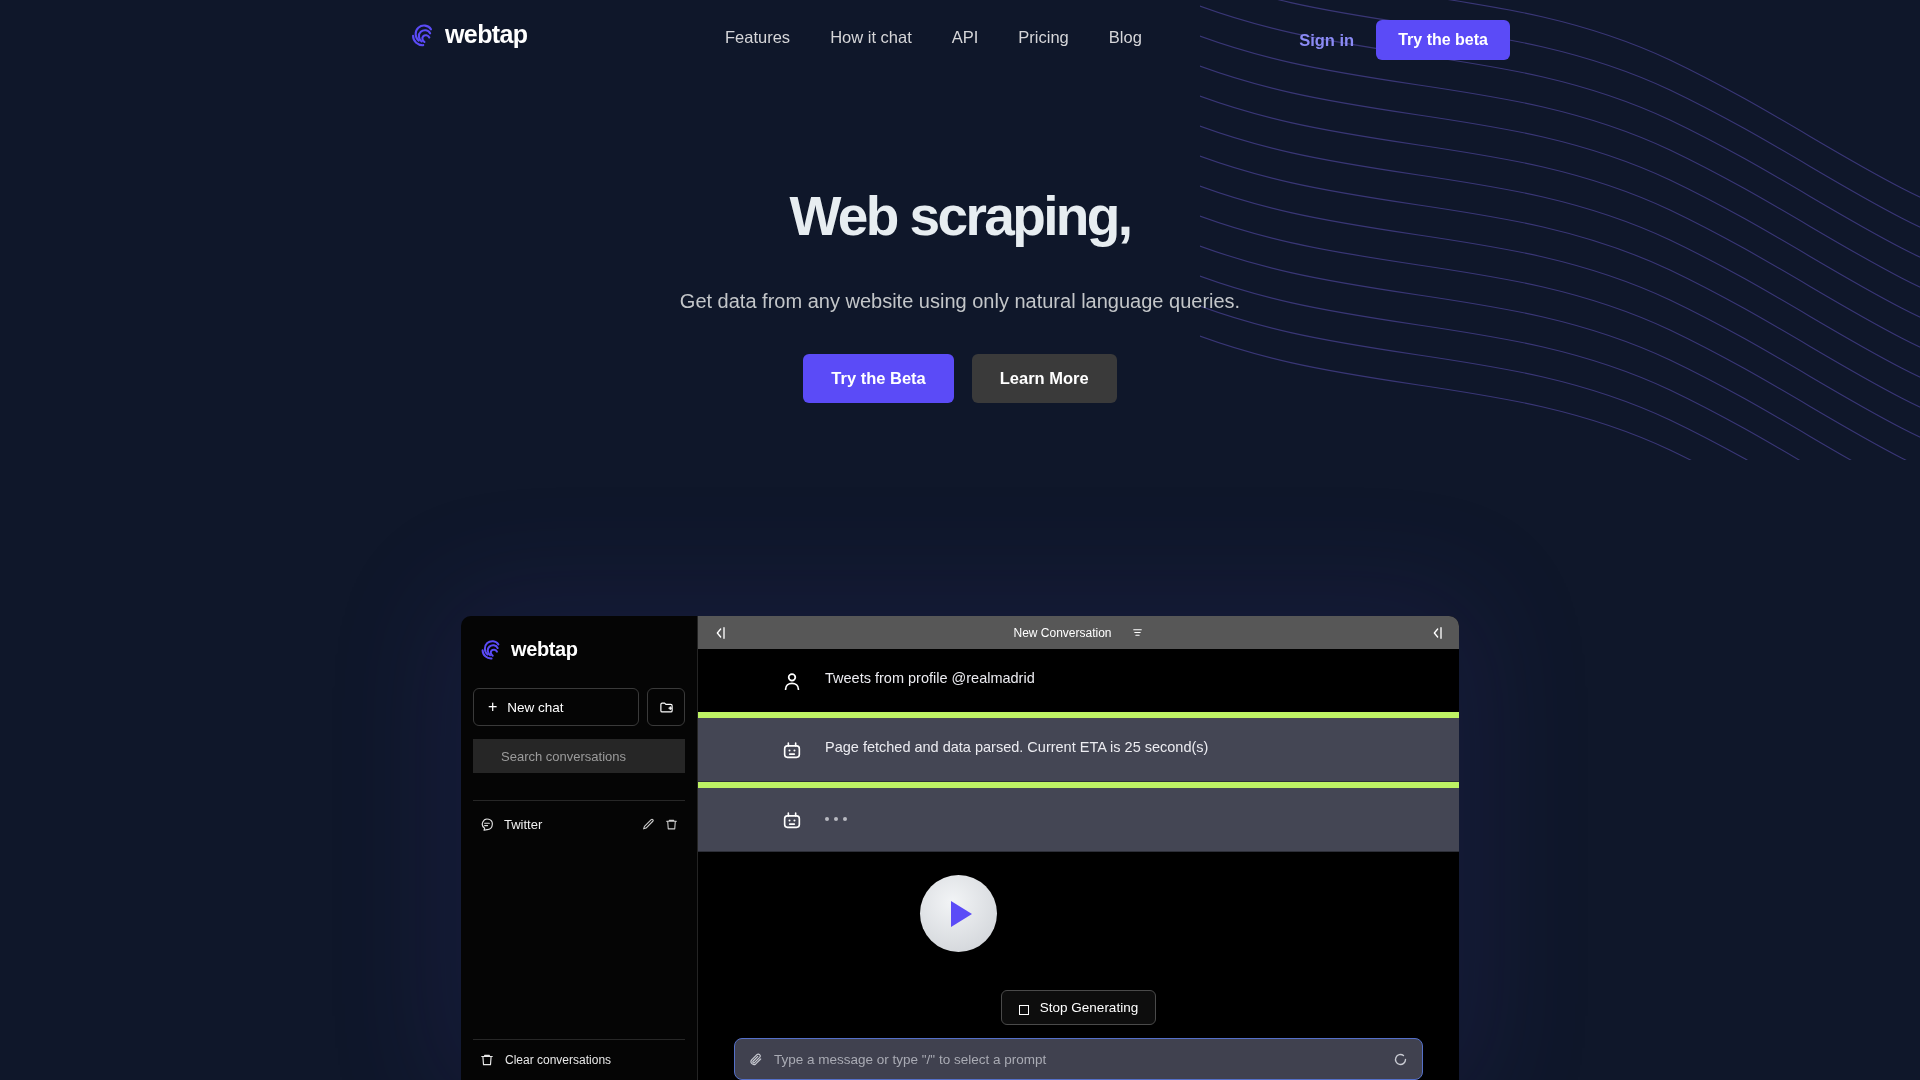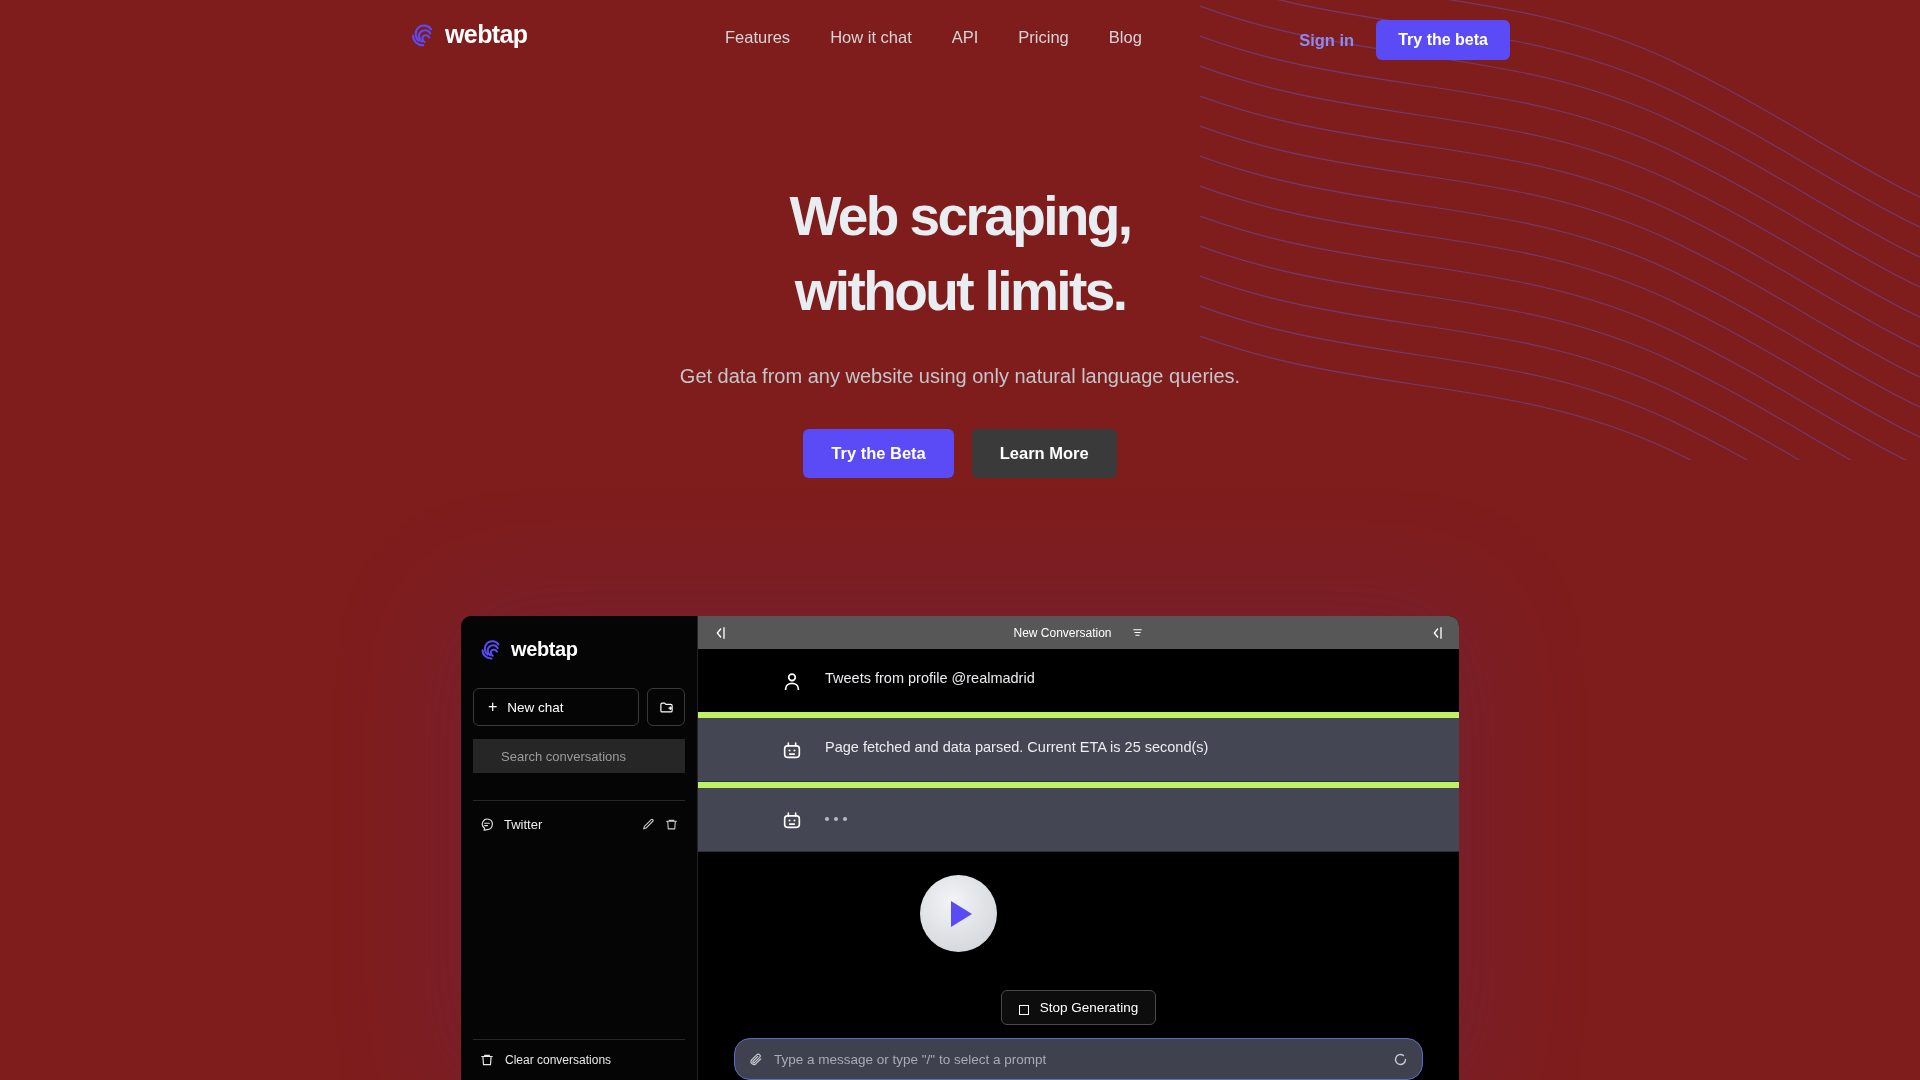--- a/index.html
+++ b/index.html
@@ -2,21 +2,21 @@
 <html><head>
 <meta charset="utf-8">
 <style>
   * { margin:0; padding:0; box-sizing:border-box; }
   html, body {
     width:1920px; height:1080px;
     background:#000000;
     font-family:"Liberation Sans", sans-serif;
     overflow:hidden;
   }
-  #page { position:relative; width:1920px; height:1080px; background:#7f1d1d; overflow:hidden; }
+  #page { position:relative; width:1920px; height:1080px; background:#0f172a; overflow:hidden; }
 
   
   #bg-waves {
     position:absolute; top:-60px; right:-40px;
     width:760px; height:520px;
     pointer-events:none; opacity:.85;
   }
 
   
   #navbar {
@@ -144,21 +144,21 @@
   #chat-bottom { position:absolute; left:0; right:0; bottom:0; }
   .stop-row { display:flex; justify-content:center; margin-bottom:13px; }
   .stop-btn {
     background:#0d0d0d; border:1px solid #4a4a4a; border-radius:6px;
     color:#ffffff; font-size:13.5px; font-family:inherit;
     padding:9px 17px; display:flex; align-items:flex-end; gap:11px; cursor:pointer;
   }
   .stop-btn .sq { width:10px; height:10px; border:1.6px solid #fff; display:block; }
   .composer {
     margin:0 36px; height:42px; background:#40414f;
-    border:1.6px solid #5570c9; border-radius:16px;
+    border:1.6px solid #5570c9; border-radius:8px;
     display:flex; align-items:center; gap:11px; padding:0 14px;
   }
   .composer .ph { font-size:13.5px; color:#a9abb4; flex:1; }
   .composer .spin { width:15px; height:15px; }
 
   
   #play-overlay {
     position:absolute; left:920px; top:875px;
     width:77px; height:77px; border-radius:50%;
     background:radial-gradient(circle at 42% 35%, #f2f4f6 0%, #d7dade 72%, #c9ccd2 100%);
@@ -218,21 +218,20 @@
 
     <div id="nav-actions">
       <a class="signin-link" href="#">Sign in</a>
       <button class="beta-btn">Try the beta</button>
     </div>
   </div>
 
   <section id="hero">
     <h1>
       <span class="l1">Web scraping,</span>
-      <span class="l2">without limits.</span>
     </h1>
     <p class="sub">Get data from any website using only natural language queries.</p>
     <div class="cta-row">
       <button class="cta primary">Try the Beta</button>
       <button class="cta secondary">Learn More</button>
     </div>
   </section>
 
   <div id="app-window">
 

